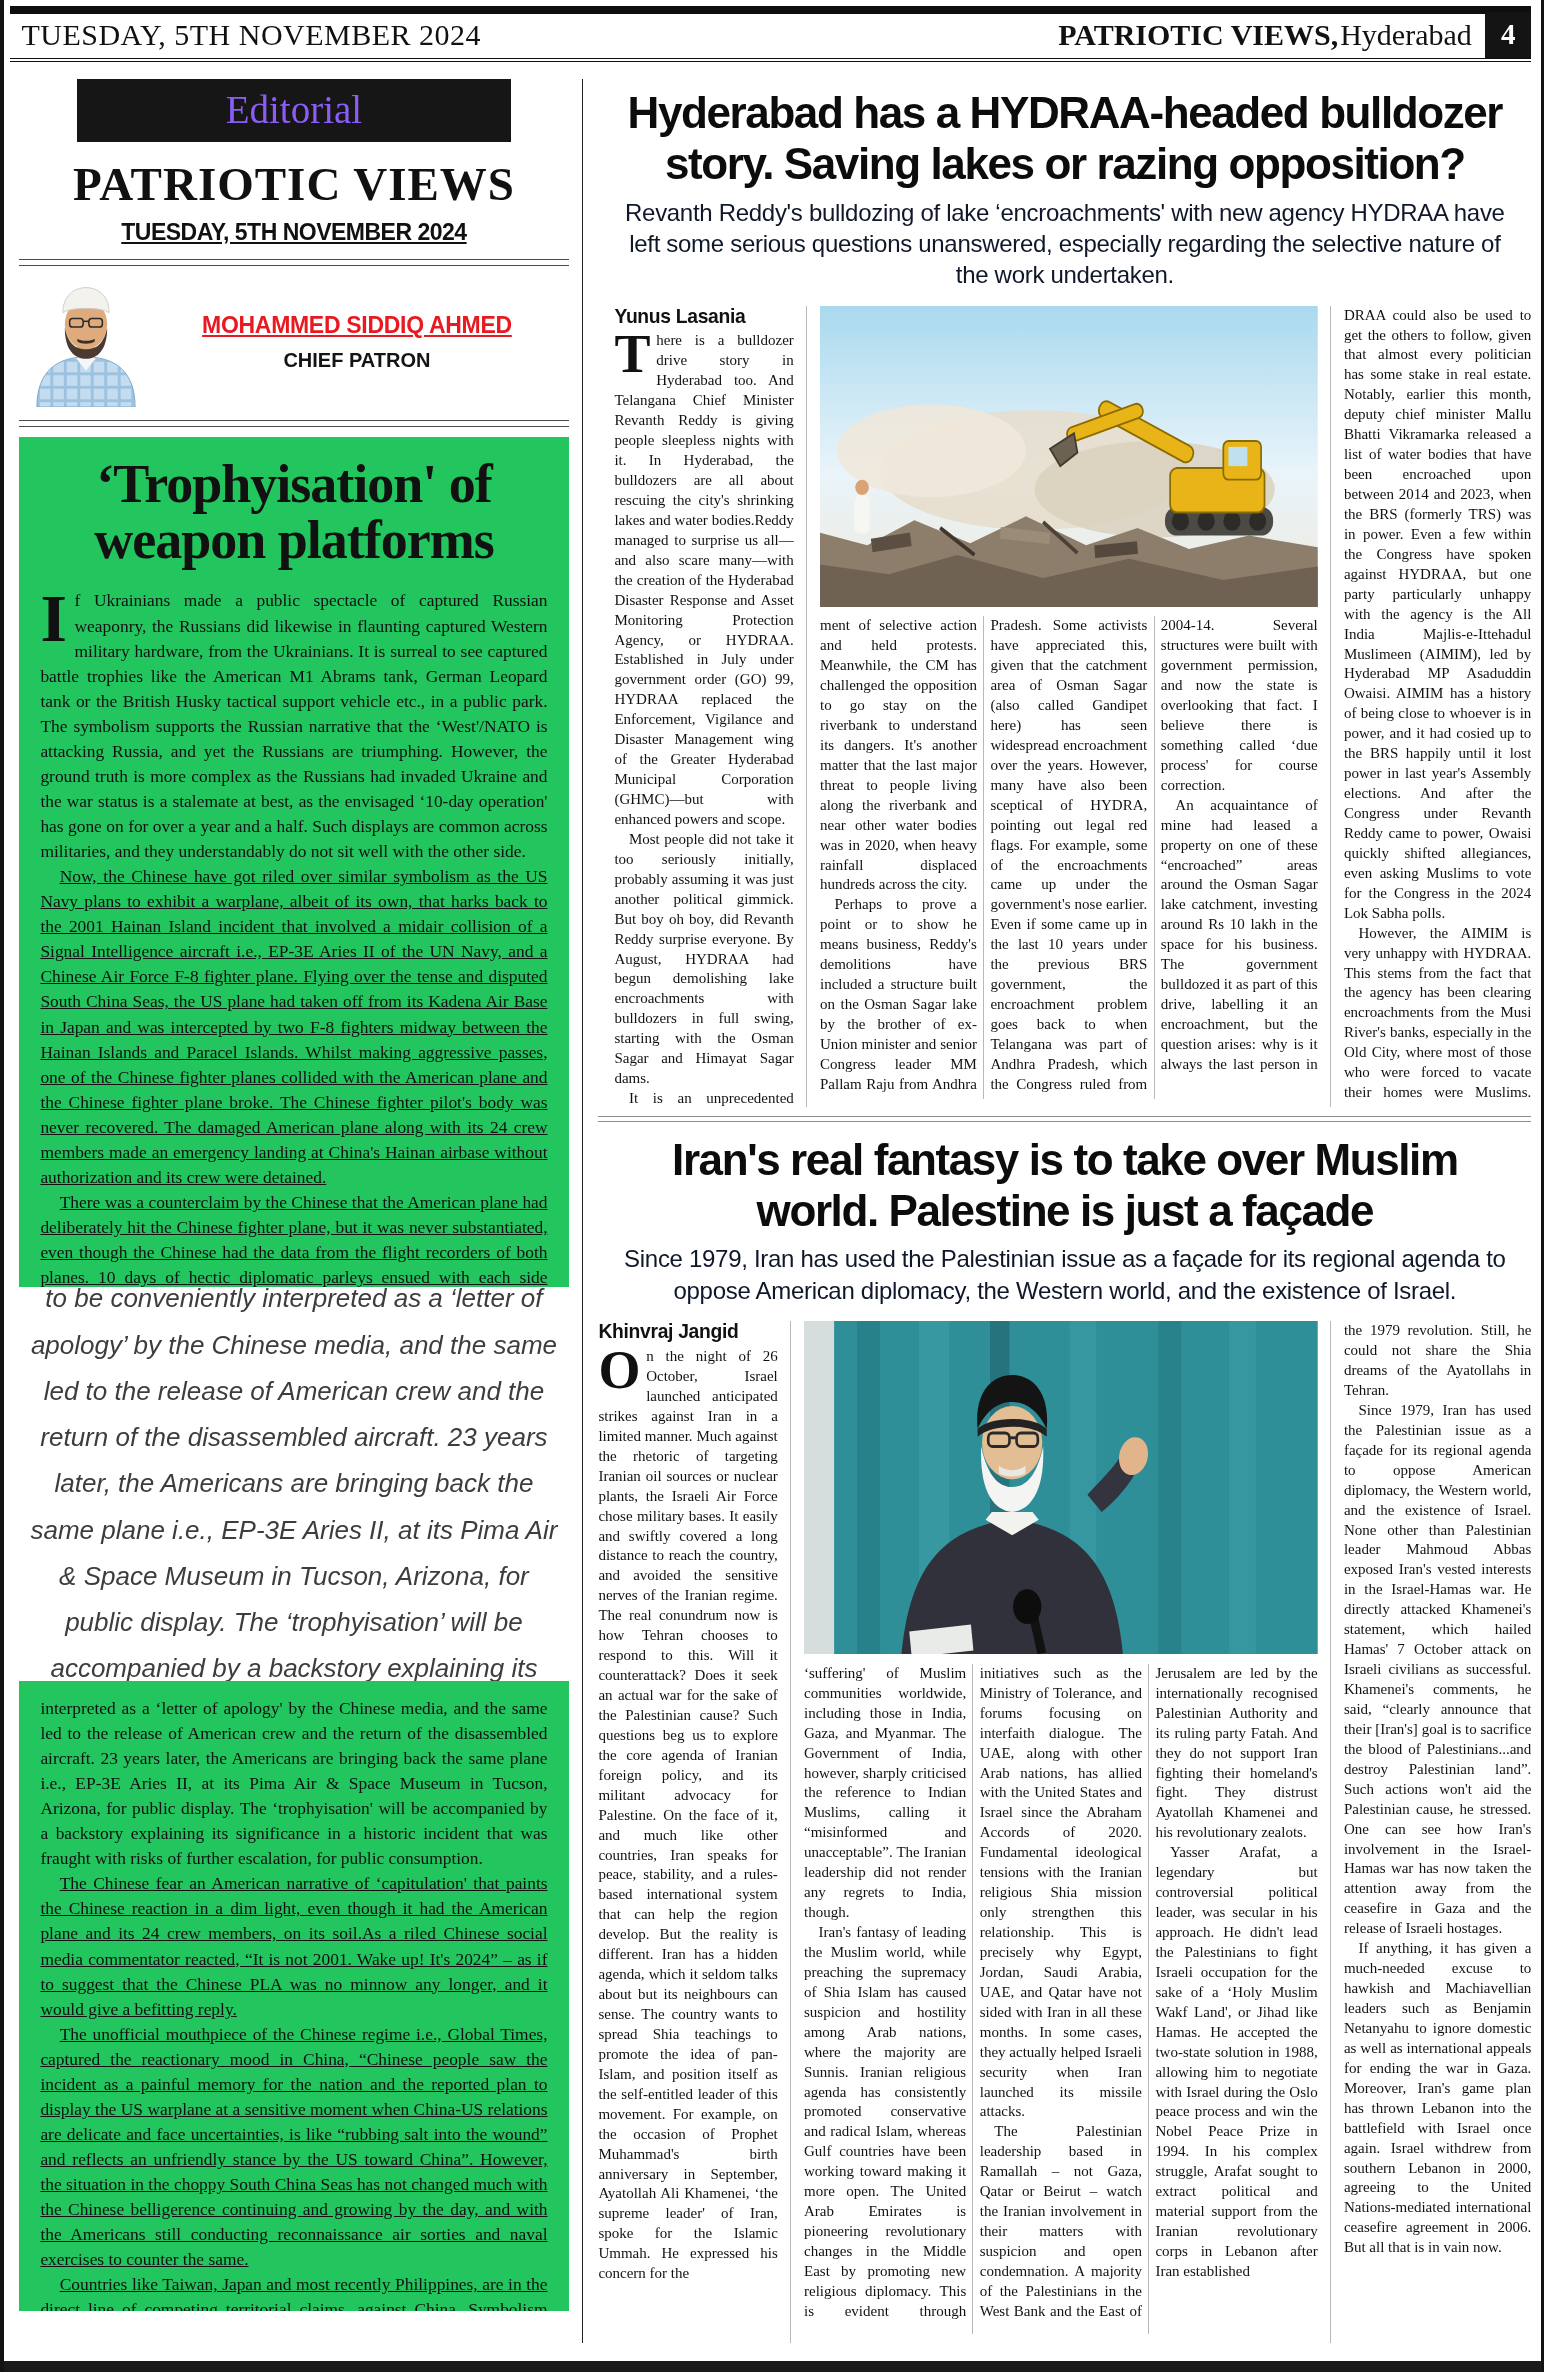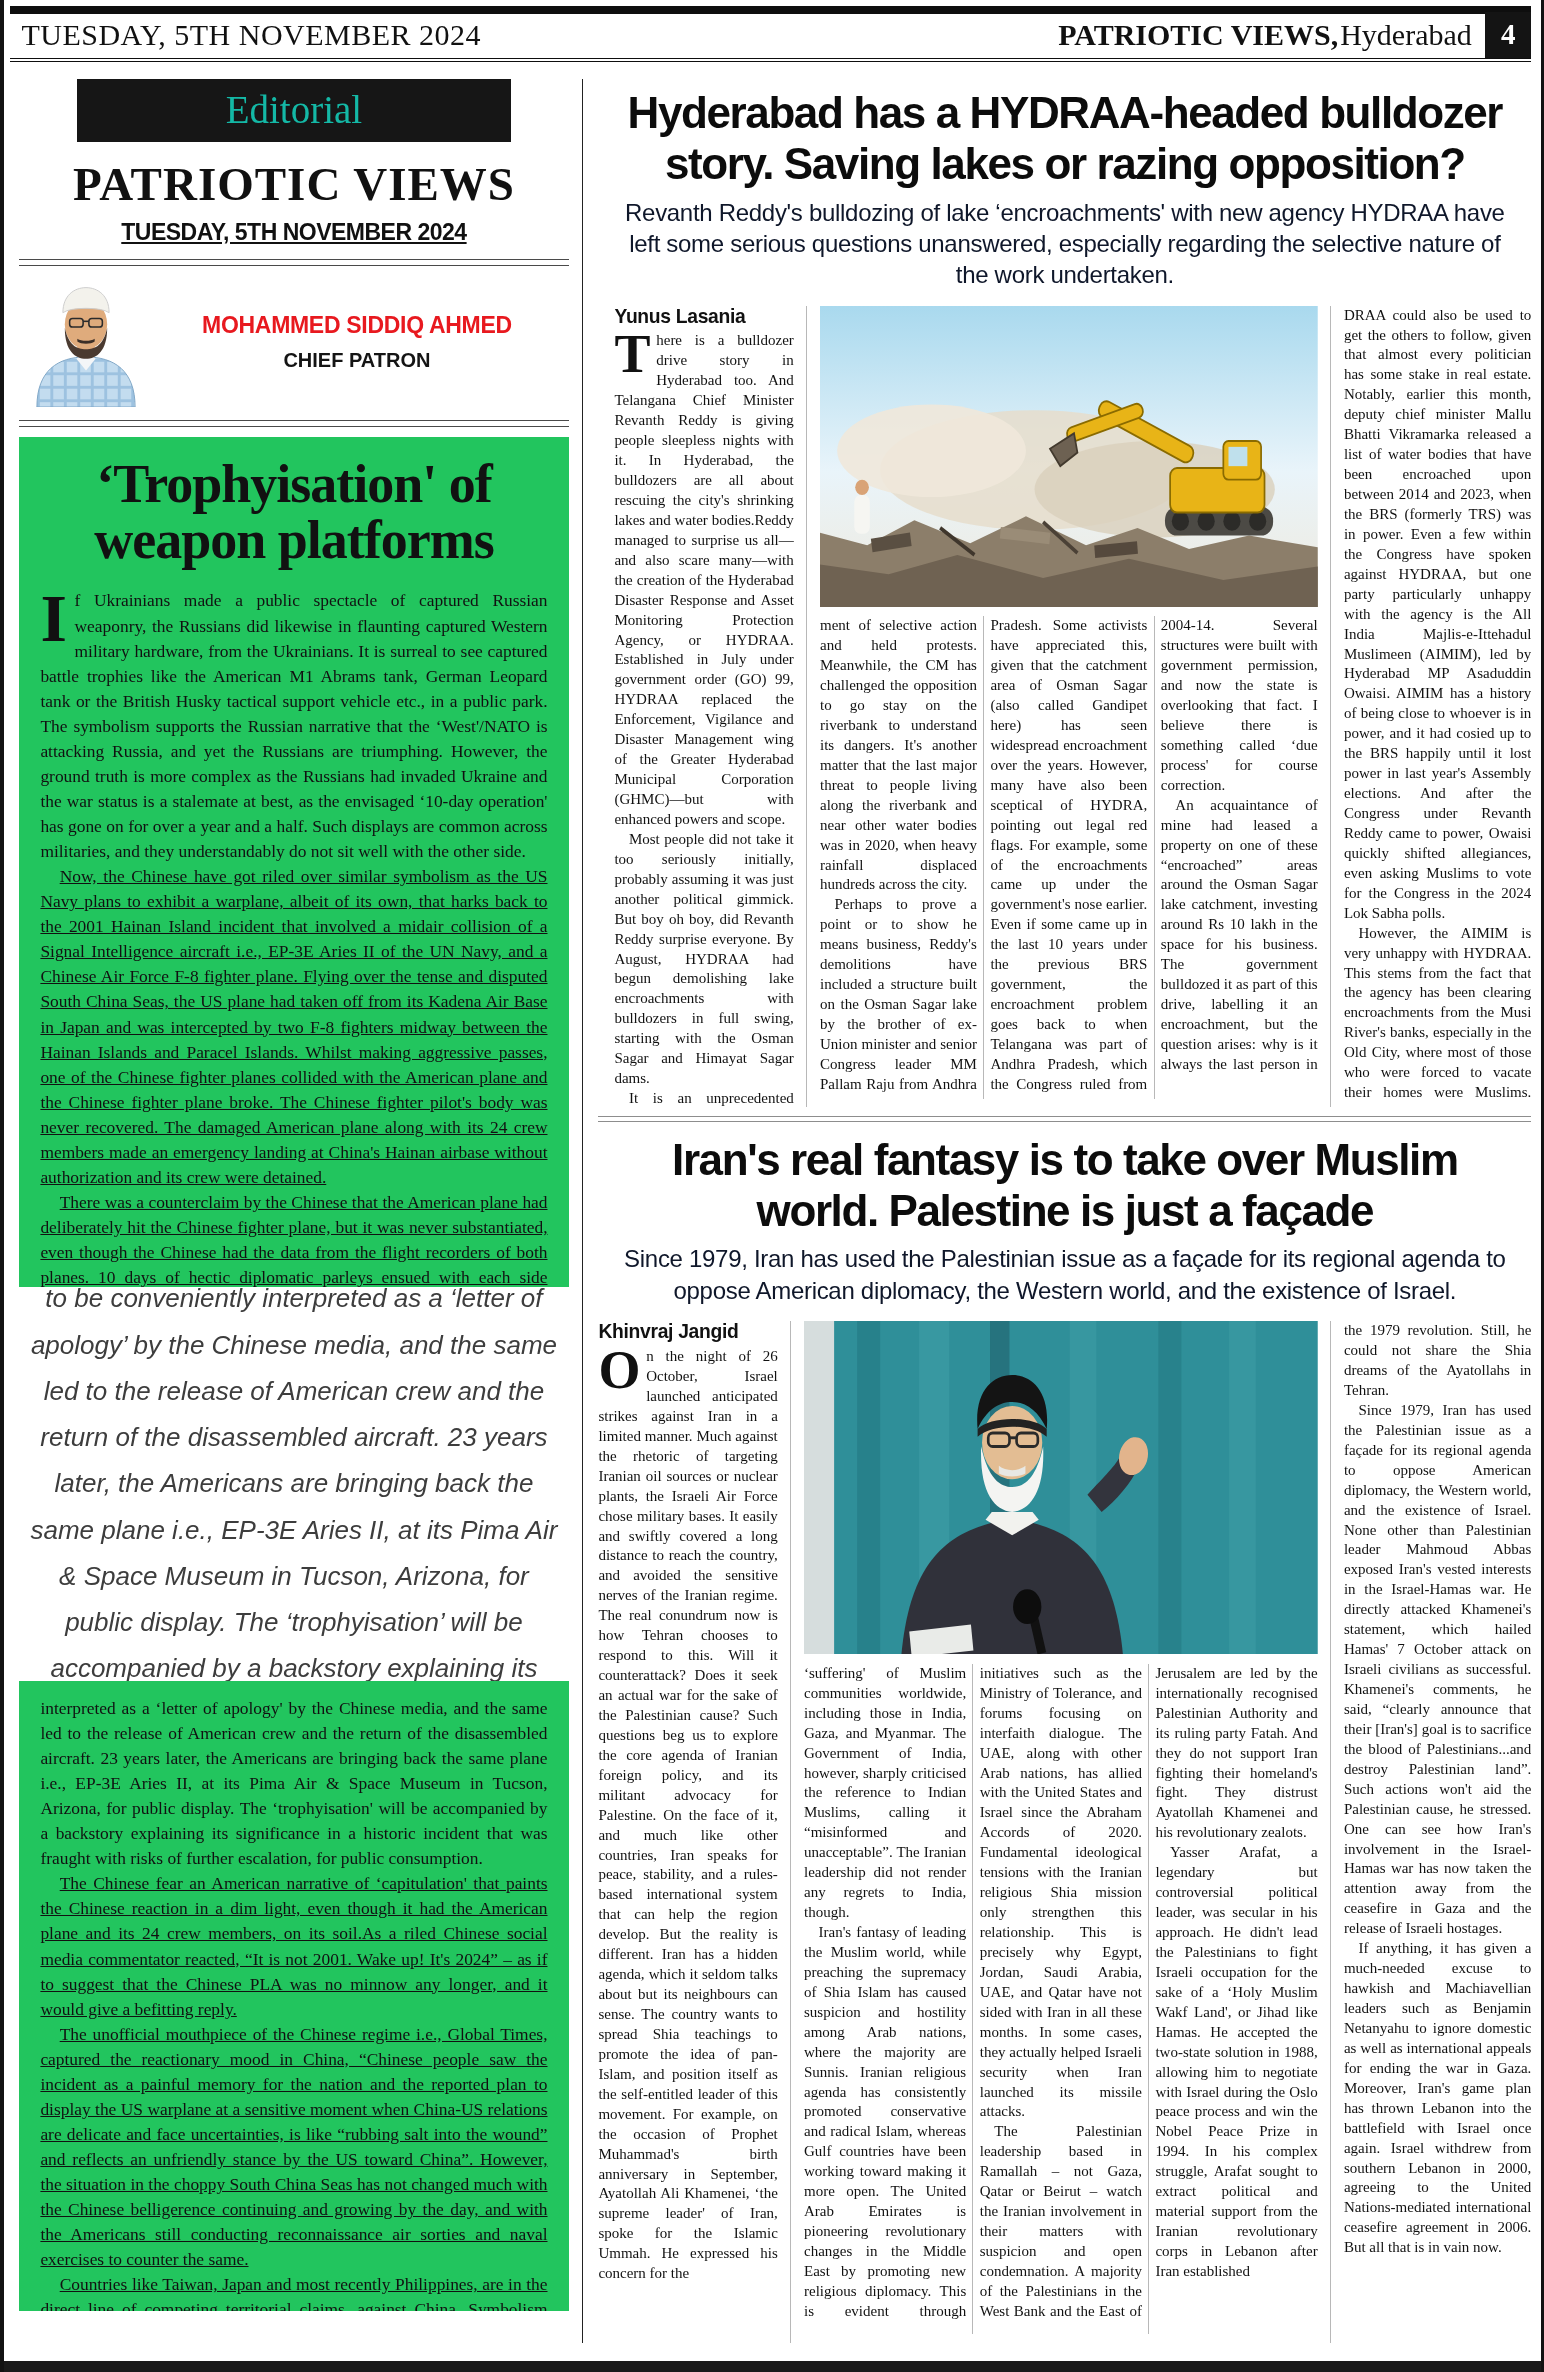--- a/index.html
+++ b/index.html
@@ -28,33 +28,33 @@
     font:700 29px "Liberation Serif", serif;
   }
 
   
   .main { display:flex; margin-top:17.4px; }
   .leftcol { width:579px; padding:0 13.5px 0 15.4px; border-right:1.9px solid #222; flex:none; }
   .rightcol { flex:1; padding:0 9.7px 0 15.4px; min-width:0; }
 
   
   .badge {
-    width:434px; margin:0 auto; background:#161616; color:#14b8a6; text-align:center;
+    width:434px; margin:0 auto; background:#161616; color:#8b5cf6; text-align:center;
     font:400 39px "Liberation Serif", serif; padding:7.7px 0 9.7px;
   }
   .masthead { text-align:center; font:700 47px "Liberation Serif", serif; margin-top:15.4px; letter-spacing:1px; }
   .mdate {
     text-align:center; font:700 23px "Liberation Sans", sans-serif; letter-spacing:-0.5px;
     text-decoration:underline; margin-top:7.7px;
   }
   .dblrule { height:6.8px; border-top:1.9px solid #4a4a4a; border-bottom:1.9px solid #4a4a4a; margin-top:13.5px; }
   .patron { display:flex; align-items:center; padding:11.6px 3.9px; }
   .patron svg { flex:none; }
   .pmeta { flex:1; text-align:center; }
-  .pname { font:700 23px "Liberation Sans", sans-serif; letter-spacing:-0.3px; }
+  .pname { font:700 23px "Liberation Sans", sans-serif; letter-spacing:-0.3px;text-decoration:underline; }
   .ptitle { font:700 20px "Liberation Sans", sans-serif; margin-top:9.7px; color:#141414; }
 
   .graybox { background:#22c55e; padding:15.4px 21px 9.7px; overflow:hidden; }
   .gb1 { margin-top:9.7px; height:850px; }
   .gb2 { height:630px; }
   .edhead {
     font:700 54px "Liberation Serif", serif; text-align:center; line-height:1.05;
     margin:3.9px 0 19.3px; letter-spacing:-1px;
   }
   .edbody p { font:17.4px/1.44 "Liberation Serif", serif; text-align:justify; margin:0; }

